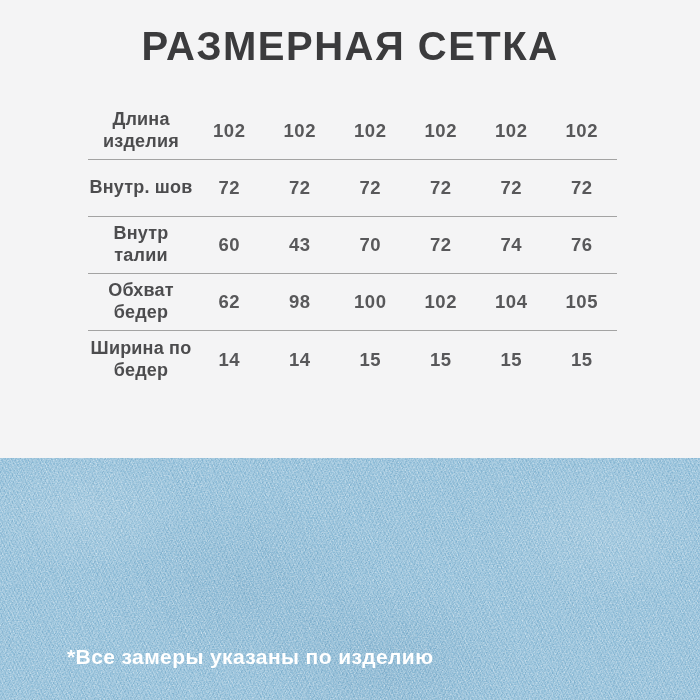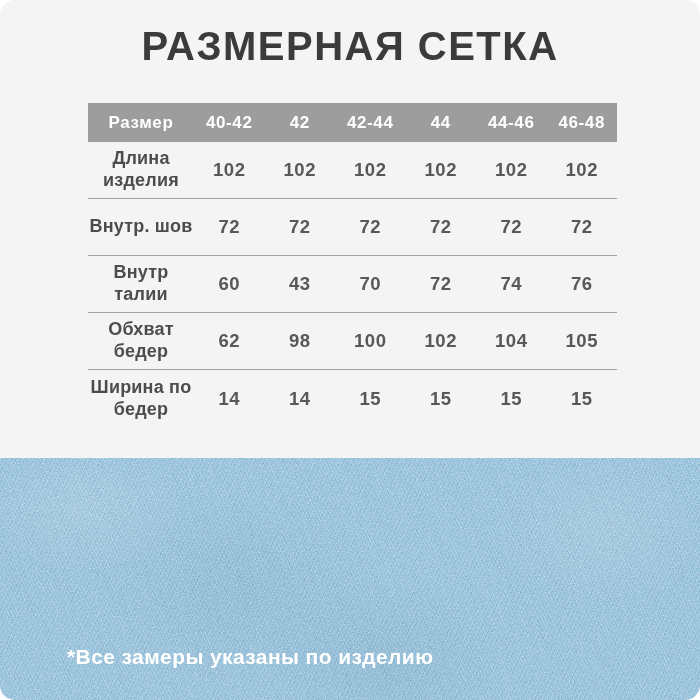--- a/index.html
+++ b/index.html
@@ -3,21 +3,20 @@
 <meta charset="utf-8">
 <style>
   html, body { margin: 0; padding: 0; background: #ffffff; }
   .page {
     position: relative;
     width: 700px;
     height: 700px;
     overflow: hidden;
     background: #f4f4f5;
     font-family: "Liberation Sans", "DejaVu Sans", sans-serif;
-    border-radius: 15px;
   }
 
   
   .title {
     margin: 0;
     padding-top: 25px;
     text-align: center;
     font-size: 40px;
     font-weight: 700;
     letter-spacing: 1.5px;
@@ -109,29 +108,20 @@
 </style>
 </head>
 <body>
 
 <div class="page">
 
   <h1 class="title">РАЗМЕРНАЯ СЕТКА</h1>
 
   <div class="size-table">
 
-    <div class="trow header">
-      <div class="cell lab">Размер</div>
-      <div class="cell">40-42</div>
-      <div class="cell">42</div>
-      <div class="cell">42-44</div>
-      <div class="cell">44</div>
-      <div class="cell">44-46</div>
-      <div class="cell">46-48</div>
-    </div>
 
     <div class="trow body">
       <div class="cell lab">Длина изделия</div>
       <div class="cell val">102</div>
       <div class="cell val">102</div>
       <div class="cell val">102</div>
       <div class="cell val">102</div>
       <div class="cell val">102</div>
       <div class="cell val">102</div>
     </div>

